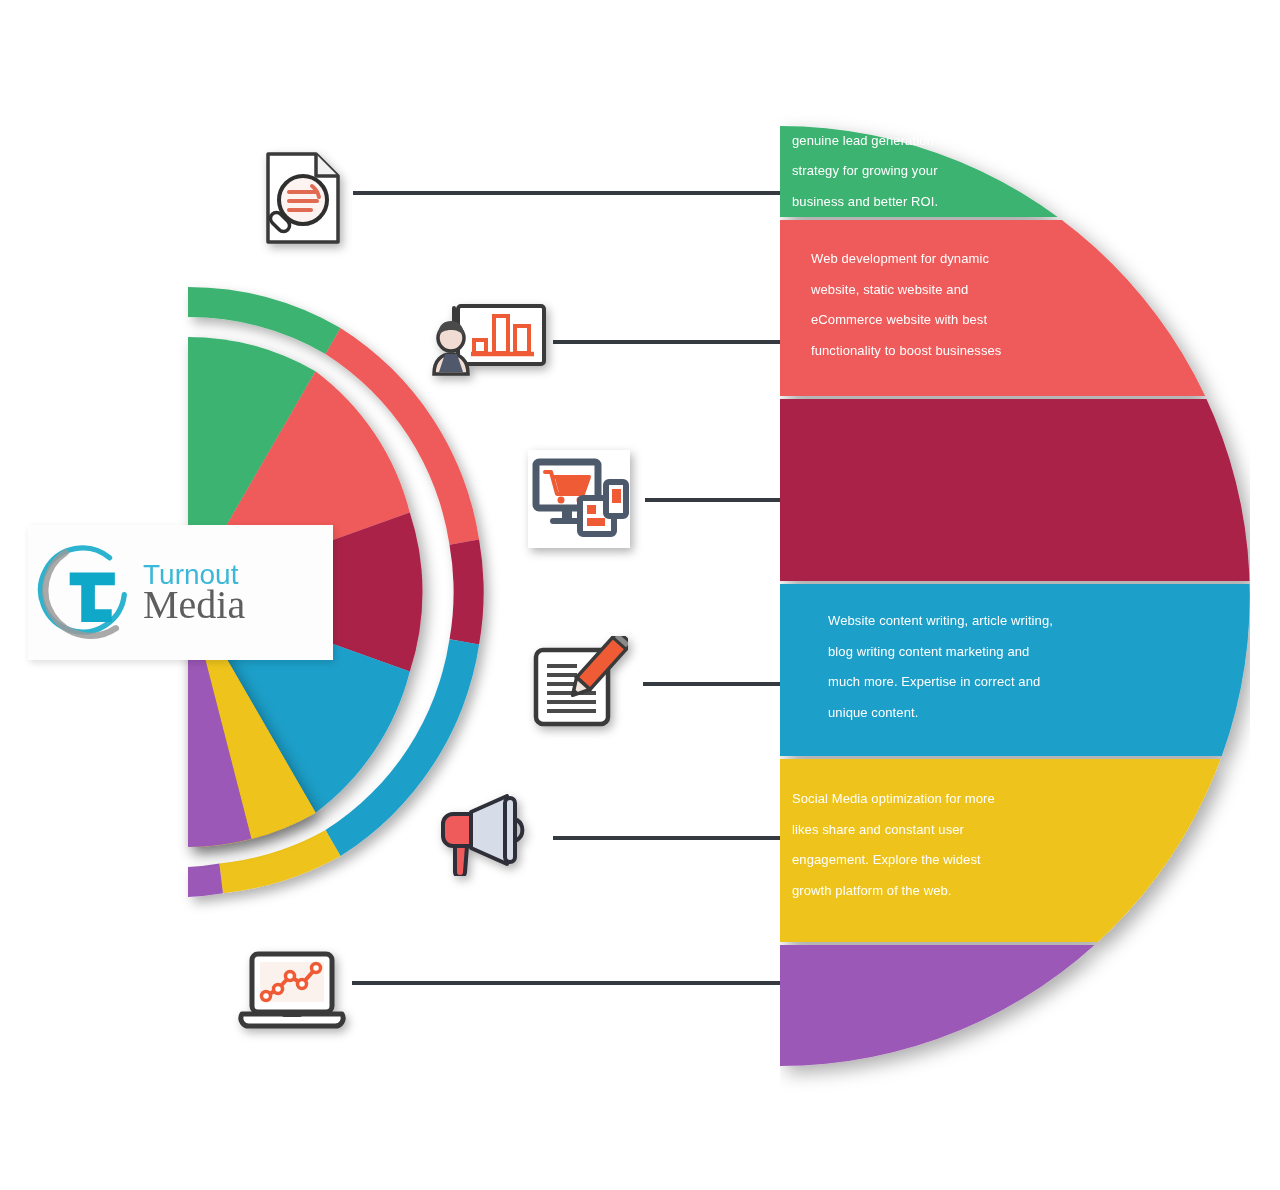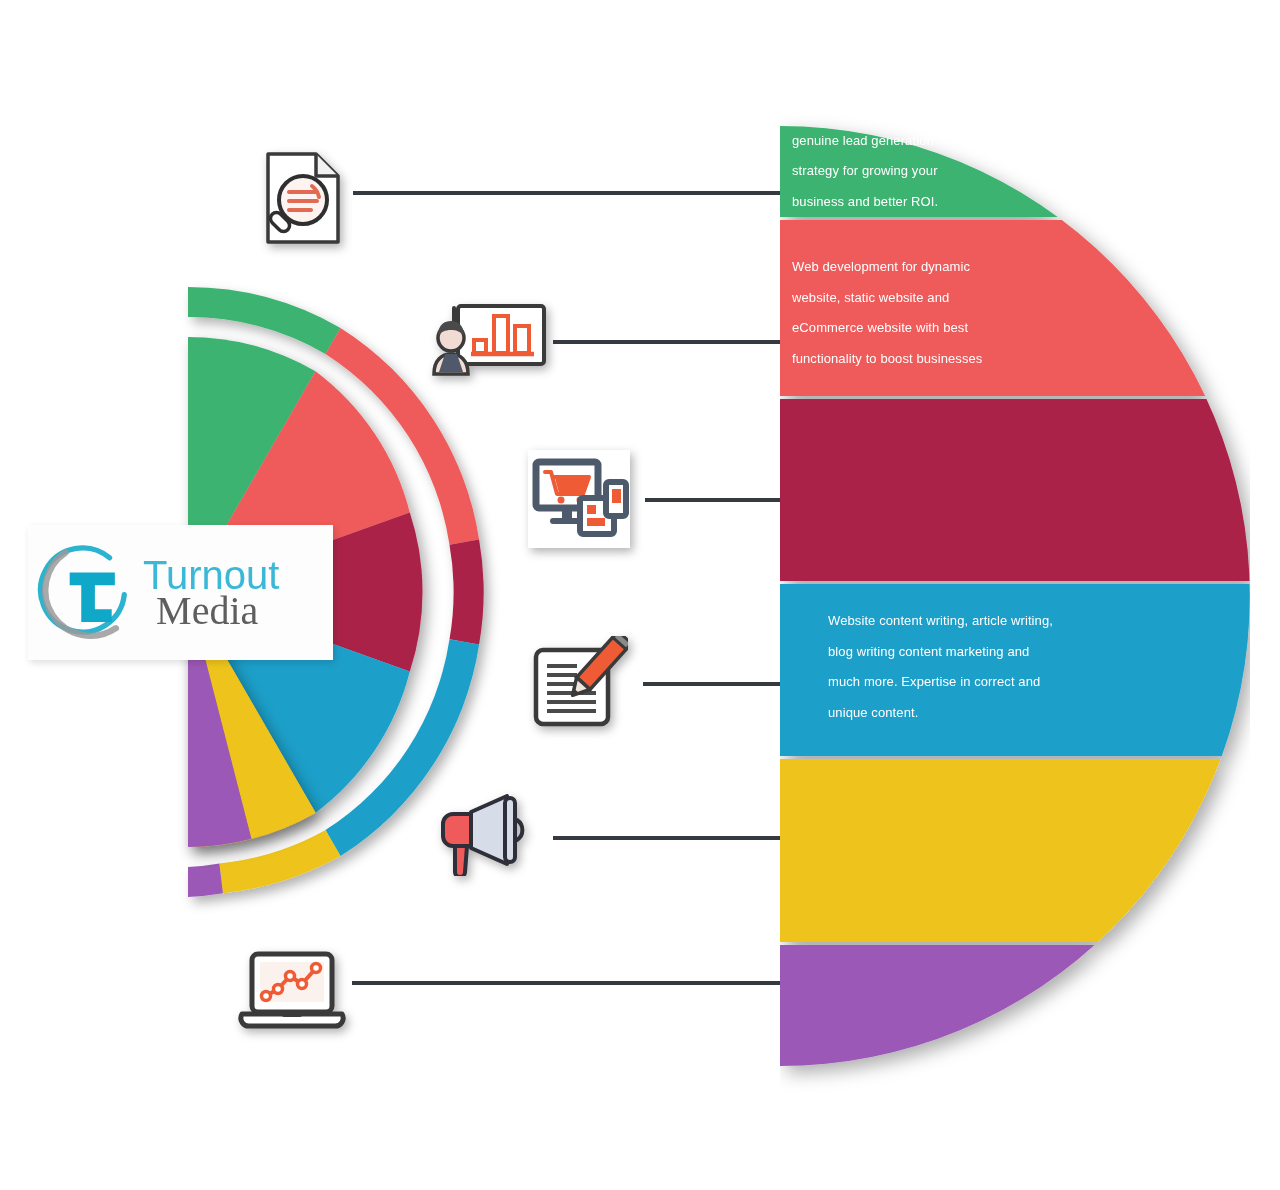--- a/index.html
+++ b/index.html
@@ -74,21 +74,21 @@
     height: 105px;
     margin-left: 6px;
     flex: 0 0 auto;
   }
   #logo-words {
     margin-left: 4px;
     line-height: 1;
   }
   #logo-line1 {
     color: #3bb8d8;
-    font-size: 40px;
+    font-size: 28px;
     font-family: "Liberation Sans", sans-serif;
     letter-spacing: 0px;
     display: block;
   }
   #logo-line2 {
     color: #5e5e5e;
     font-size: 40px;
     font-family: "Liberation Serif", serif;
     display: block;
     text-align: center;
@@ -283,23 +283,27 @@
         </g>
       </g>
     </svg>
 
     <div class="band-text" style="top:18px;">SEO
 services for fast
 growing traffic and
 genuine lead generation
 strategy for growing your
 business and better ROI.</div>
-    <div class="band-text" style="top:236px;">Web development for dynamic
+    <div class="band-text" style="top:228px;margin-left:19px;">Web development for dynamic
 website, static website and
 eCommerce website with best
 functionality to boost businesses</div>
     <div class="band-text" style="top:590px;margin-left:36px;">Website content writing, article writing,
 blog writing content marketing and
 much more. Expertise in correct and
 unique content.</div>
+    <div class="band-text" style="top:768px;">Social Media optimization for more
+likes share and constant user
+engagement. Explore the widest
+growth platform of the web.</div>
   </div>
 
 </div>
 
 </body></html>

